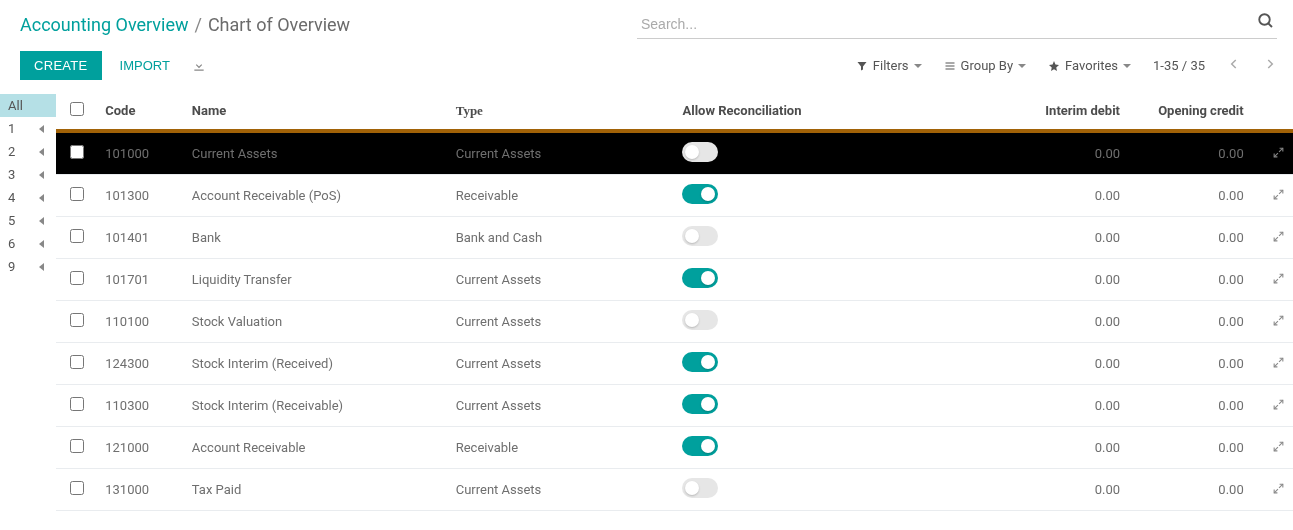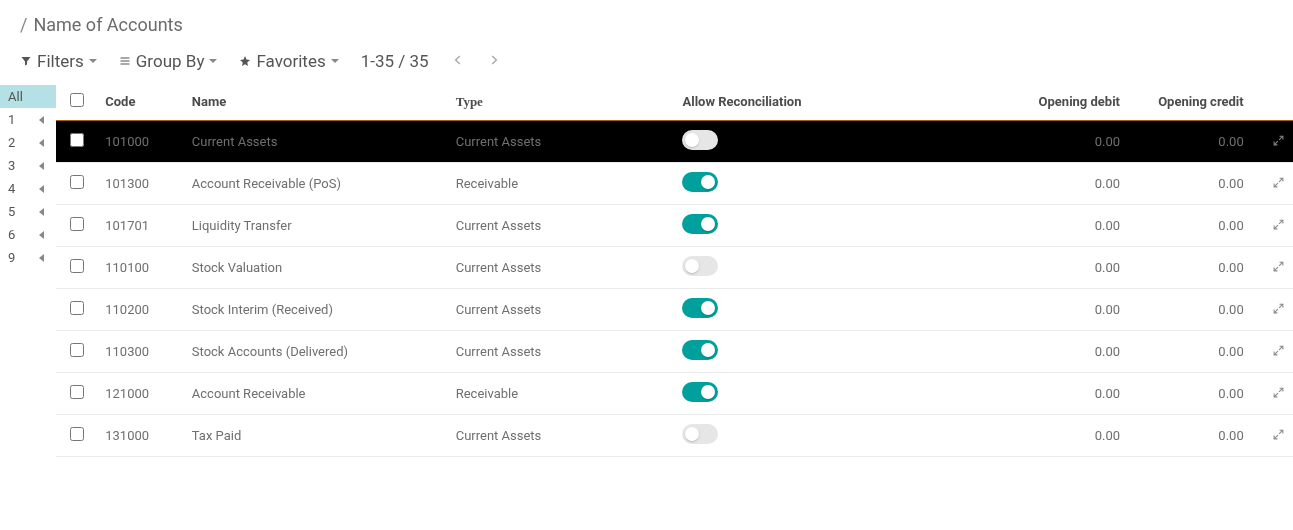--- a/index.html
+++ b/index.html
@@ -19,38 +19,38 @@
 .search-icon svg { width: 18px; height: 18px; }
 
 .control-row { display: flex; align-items: center; justify-content: space-between; margin-top: 6px; }
 .left-controls { display: flex; align-items: center; gap: 14px; }
 .btn { border: none; padding: 7px 14px; font-size: 13px; cursor: pointer; font-weight: 500; }
 .btn-primary { background: #00A09D; color: #fff; letter-spacing: 0.3px; }
 .btn-link { background: none; color: #00A09D; padding: 7px 4px; }
 .icon-btn { background: none; border: none; color: #888; cursor: pointer; padding: 4px; }
 .icon-btn svg { width: 14px; height: 14px; display: block; }
 
-.right-controls { display: flex; align-items: center; gap: 22px; color: #555; font-size: 17px; }
+.right-controls { display: flex; align-items: center; gap: 22px; color: #555; font-size: 13px; }
 .filter-btn { display: inline-flex; align-items: center; gap: 5px; cursor: pointer; color: #555; }
 .filter-btn svg { width: 12px; height: 12px; fill: currentColor; }
 .caret-down { width: 0; height: 0; border-left: 4px solid transparent; border-right: 4px solid transparent; border-top: 4px solid #888; display: inline-block; }
 .pager { display: flex; align-items: center; gap: 22px; color: #555; }
 .pager .chev { color: #aaa; cursor: pointer; }
 .pager .chev svg { width: 14px; height: 14px; }
 
 .main { display: flex; margin-top: 10px; }
 .alpha-nav { width: 56px; padding-top: 4px; }
 .alpha-nav .alpha-item { display: flex; align-items: center; justify-content: space-between; padding: 4px 12px 4px 8px; font-size: 13px; color: #555; cursor: pointer; }
 .alpha-nav .alpha-item.active { background: #b5e0e6; }
 .alpha-nav .alpha-item .tri { width: 0; height: 0; border-top: 4px solid transparent; border-bottom: 4px solid transparent; border-right: 5px solid #888; }
 .alpha-nav .alpha-item.active .tri { visibility: hidden; }
 
 .table-wrap { flex: 1; }
 table { width: 100%; border-collapse: collapse; }
-th { text-align: left; font-weight: 700; color: #4c4c4c; padding: 12px 8px 10px; border-bottom: 1px solid #a16207; font-size: 13px; }
+th { text-align: left; font-weight: 700; color: #4c4c4c; padding: 12px 8px 10px; border-bottom: 4px solid #a16207; font-size: 13px; }
 th.right, td.right { text-align: right; }
 td { padding: 9px 8px; border-bottom: 1px solid #e9ecef; color: #6f6f6f; font-size: 13px; vertical-align: middle; }
 tr.hl td { background: #000000; }
 
 .col-check { width: 40px; text-align: center; }
 .col-code { width: 84px; }
 .col-name { width: 256px; }
 .col-type { width: 220px; font-family: Liberation Serif, serif; }
 .col-recon { width: 270px; }
 .col-debit { width: 170px; }
@@ -65,26 +65,45 @@
 .toggle.on .knob { left: 19px; }
 
 .expand-icon svg { width: 13px; height: 13px; }
 </style>
 </head>
 <body>
 
 <div class="top-area">
   <div class="header-row">
     <div class="breadcrumb">
+      <a href="#">Accounting Overview</a>
       <span class="sep">/</span>
-      <span class="current">Name of Accounts</span>
+      <span class="current">Chart of Overview</span>
+    </div>
+    <div class="search-wrap">
+      <input class="search-input" type="text" placeholder="Search..." style="">
+      <span class="search-icon">
+        <svg viewBox="0 0 24 24" fill="none" stroke="currentColor" stroke-width="2.5">
+            <circle cx="10" cy="10" r="7"></circle>
+            <line x1="20" y1="20" x2="15" y2="15"></line>
+          </svg>
+      </span>
     </div>
   </div>
 
   <div class="control-row">
+    <div class="left-controls">
+      <button class="btn btn-primary">CREATE</button>
+      <button class="btn btn-link">IMPORT</button>
+      <button class="icon-btn">
+        <svg viewBox="0 0 24 24" fill="currentColor">
+            <path d="M12 3v10l-4-4-1.4 1.4L12 16l5.4-5.6L16 9l-4 4V3zM4 18h16v2H4z"></path>
+          </svg>
+      </button>
+    </div>
     <div class="right-controls">
       <span class="filter-btn">
         <svg viewBox="0 0 24 24">
             <path d="M3 4h18l-7 9v6l-4 2v-8z"></path>
           </svg>
         <span>Filters</span>
         <span class="caret-down"></span>
       </span>
       <span class="filter-btn">
         <svg viewBox="0 0 24 24">
@@ -154,21 +173,21 @@
     </div>
   <div class="table-wrap">
     <table>
       <thead>
         <tr>
           <th class="col-check"><input type="checkbox" style=""></th>
           <th class="col-code">Code</th>
           <th class="col-name">Name</th>
           <th class="col-type">Type</th>
           <th class="col-recon">Allow Reconciliation</th>
-          <th class="col-debit right">Opening debit</th>
+          <th class="col-debit right">Interim debit</th>
           <th class="col-credit right">Opening credit</th>
           <th class="col-expand"></th>
         </tr>
       </thead>
       <tbody id="rows">
           <tr class="hl">
             <td class="col-check"><input type="checkbox" style=""></td>
             <td>101000</td>
             <td>Current Assets</td>
             <td>Current Assets</td>
@@ -192,20 +211,35 @@
             <td class="right">0.00</td>
             <td class="col-expand"><span class="expand-icon"><svg viewBox="0 0 24 24" fill="none" stroke="#888" stroke-width="2">
                   <polyline points="14 4 20 4 20 10"></polyline>
                   <polyline points="10 20 4 20 4 14"></polyline>
                   <line x1="20" y1="4" x2="13" y2="11"></line>
                   <line x1="4" y1="20" x2="11" y2="13"></line>
                 </svg></span></td>
           </tr>
           <tr>
             <td class="col-check"><input type="checkbox" style=""></td>
+            <td>101401</td>
+            <td>Bank</td>
+            <td>Bank and Cash</td>
+            <td><span class="toggle"><span class="knob"></span></span></td>
+            <td class="right">0.00</td>
+            <td class="right">0.00</td>
+            <td class="col-expand"><span class="expand-icon"><svg viewBox="0 0 24 24" fill="none" stroke="#888" stroke-width="2">
+                  <polyline points="14 4 20 4 20 10"></polyline>
+                  <polyline points="10 20 4 20 4 14"></polyline>
+                  <line x1="20" y1="4" x2="13" y2="11"></line>
+                  <line x1="4" y1="20" x2="11" y2="13"></line>
+                </svg></span></td>
+          </tr>
+          <tr>
+            <td class="col-check"><input type="checkbox" style=""></td>
             <td>101701</td>
             <td>Liquidity Transfer</td>
             <td>Current Assets</td>
             <td><span class="toggle on"><span class="knob"></span></span></td>
             <td class="right">0.00</td>
             <td class="right">0.00</td>
             <td class="col-expand"><span class="expand-icon"><svg viewBox="0 0 24 24" fill="none" stroke="#888" stroke-width="2">
                   <polyline points="14 4 20 4 20 10"></polyline>
                   <polyline points="10 20 4 20 4 14"></polyline>
                   <line x1="20" y1="4" x2="13" y2="11"></line>
@@ -222,37 +256,37 @@
             <td class="right">0.00</td>
             <td class="col-expand"><span class="expand-icon"><svg viewBox="0 0 24 24" fill="none" stroke="#888" stroke-width="2">
                   <polyline points="14 4 20 4 20 10"></polyline>
                   <polyline points="10 20 4 20 4 14"></polyline>
                   <line x1="20" y1="4" x2="13" y2="11"></line>
                   <line x1="4" y1="20" x2="11" y2="13"></line>
                 </svg></span></td>
           </tr>
           <tr>
             <td class="col-check"><input type="checkbox" style=""></td>
-            <td>110200</td>
+            <td>124300</td>
             <td>Stock Interim (Received)</td>
             <td>Current Assets</td>
             <td><span class="toggle on"><span class="knob"></span></span></td>
             <td class="right">0.00</td>
             <td class="right">0.00</td>
             <td class="col-expand"><span class="expand-icon"><svg viewBox="0 0 24 24" fill="none" stroke="#888" stroke-width="2">
                   <polyline points="14 4 20 4 20 10"></polyline>
                   <polyline points="10 20 4 20 4 14"></polyline>
                   <line x1="20" y1="4" x2="13" y2="11"></line>
                   <line x1="4" y1="20" x2="11" y2="13"></line>
                 </svg></span></td>
           </tr>
           <tr>
             <td class="col-check"><input type="checkbox" style=""></td>
             <td>110300</td>
-            <td>Stock Accounts (Delivered)</td>
+            <td>Stock Interim (Receivable)</td>
             <td>Current Assets</td>
             <td><span class="toggle on"><span class="knob"></span></span></td>
             <td class="right">0.00</td>
             <td class="right">0.00</td>
             <td class="col-expand"><span class="expand-icon"><svg viewBox="0 0 24 24" fill="none" stroke="#888" stroke-width="2">
                   <polyline points="14 4 20 4 20 10"></polyline>
                   <polyline points="10 20 4 20 4 14"></polyline>
                   <line x1="20" y1="4" x2="13" y2="11"></line>
                   <line x1="4" y1="20" x2="11" y2="13"></line>
                 </svg></span></td>

